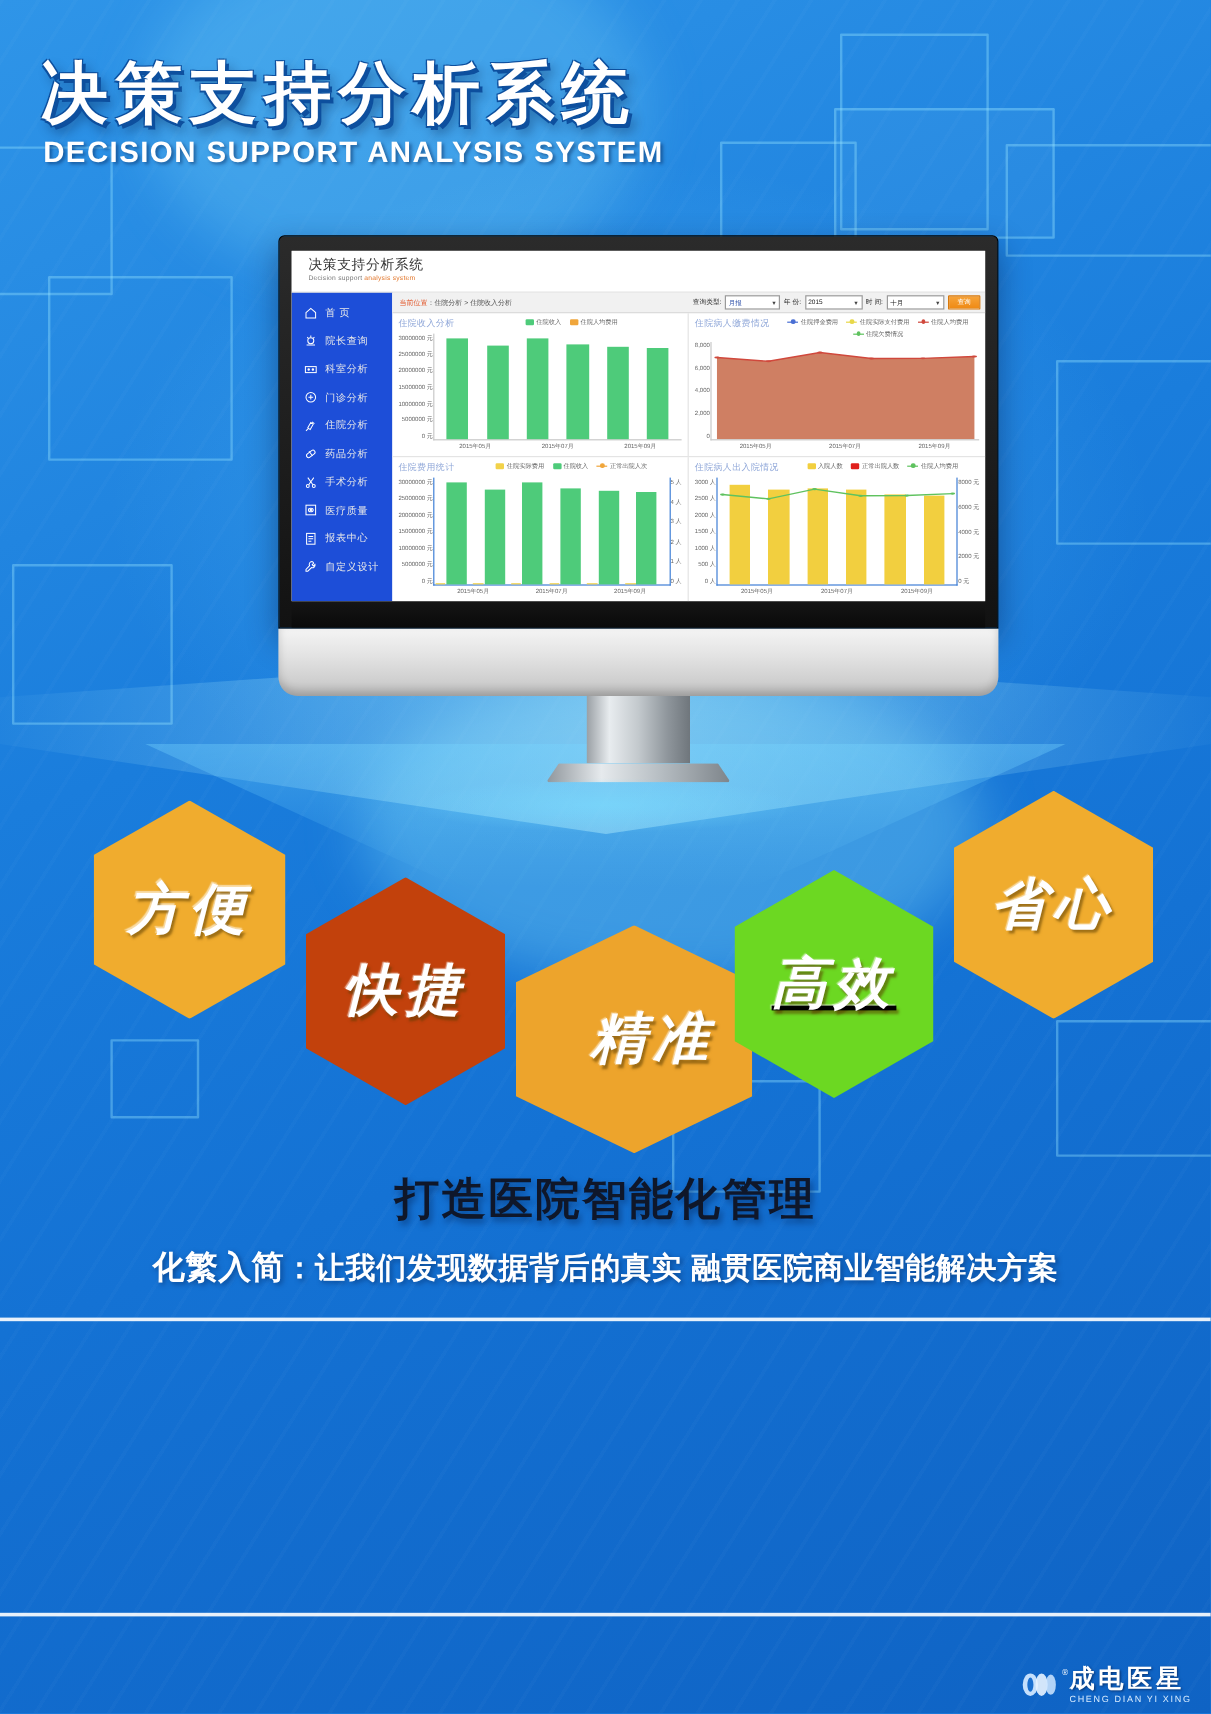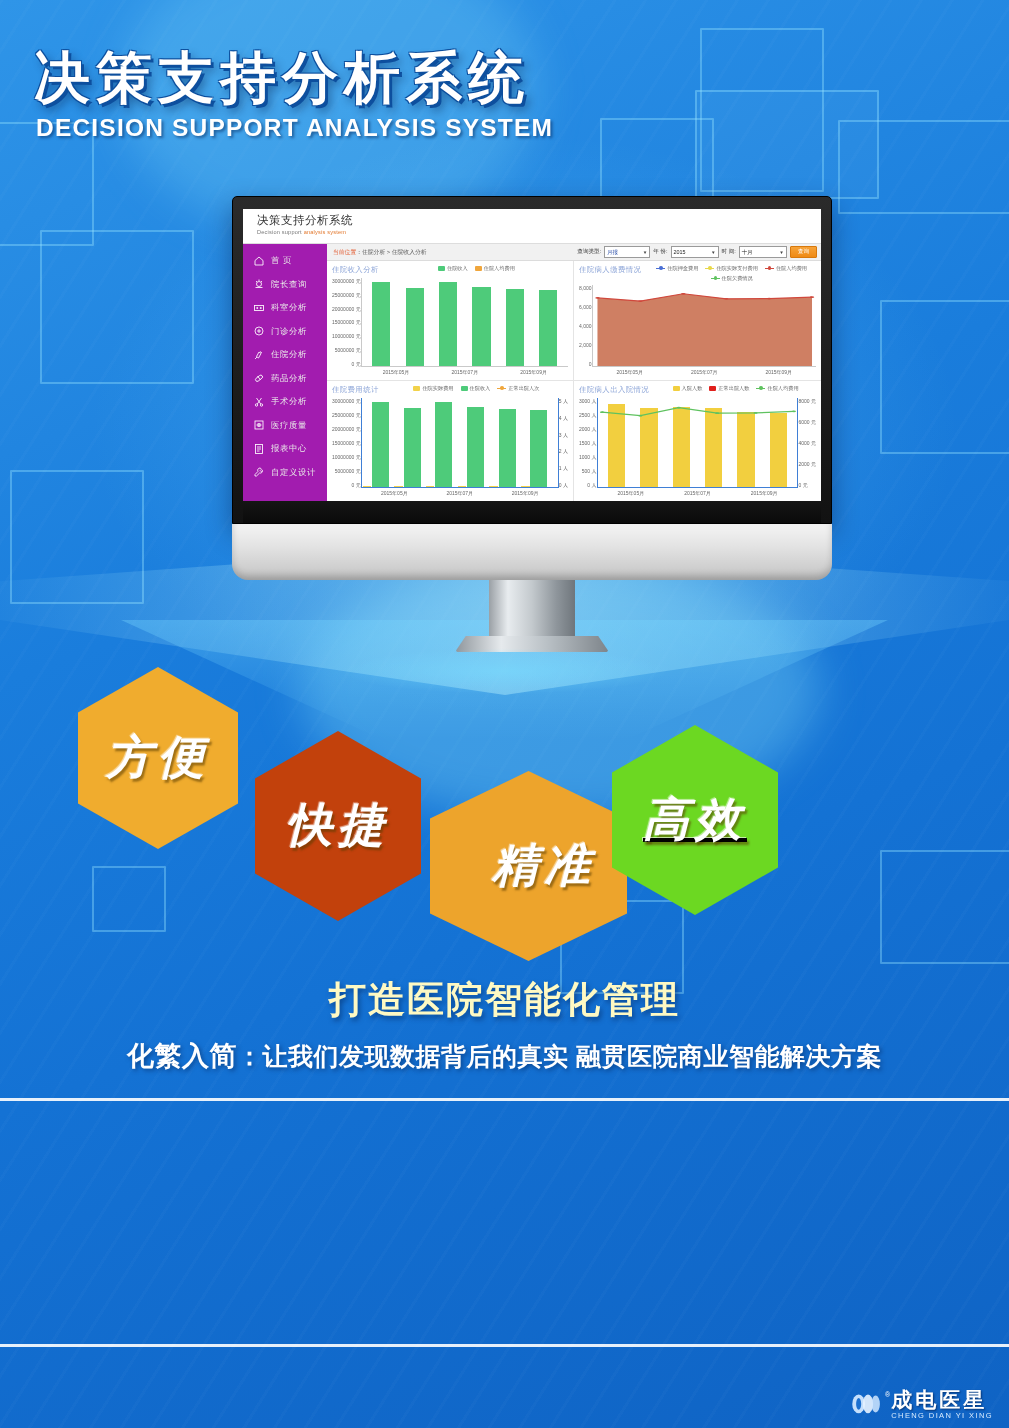--- a/index.html
+++ b/index.html
@@ -58,21 +58,21 @@
     width:330px;height:46px;border-radius:50%;
     background:radial-gradient(ellipse at center, rgba(120,220,255,.55), rgba(120,220,255,0) 70%);}
 
   
   .app{display:flex;flex-direction:column;height:100%;font-size:7px;}
   .app-top{height:30px;background:#fff;border-bottom:1px solid #ddd;padding:4px 0 0 14px;}
   .app-top .t1{font-size:11.5px;color:#333;letter-spacing:.5px;}
   .app-top .t2{font-size:5.6px;color:#7a7a7a;letter-spacing:.2px;margin-top:1px;}
   .app-top .t2 em{font-style:normal;color:#e2762a;}
   .app-body{flex:1;display:flex;min-height:0;}
-  .side{width:84px;background:#a21caf;padding-top:5px;flex:none;}
+  .side{width:84px;background:#1d4ed8;padding-top:5px;flex:none;}
   .side-item{display:flex;align-items:center;gap:6px;height:23.5px;padding-left:10px;color:#e9e9e9;}
   .side-item svg{width:12px;height:12px;flex:none;}
   .side-item span{font-size:8.4px;letter-spacing:.6px;white-space:nowrap;}
   .main{flex:1;background:#ffffff;display:flex;flex-direction:column;min-width:0;}
   .bar{height:16px;background:#f1f1f1;border-bottom:1px solid #dcdcdc;display:flex;align-items:center;
        padding:0 4px 0 6px;gap:4px;}
   .crumb{font-size:5.8px;color:#555;white-space:nowrap;}
   .crumb b{color:#e2562a;font-weight:normal;}
   .ctrls{margin-left:auto;display:flex;align-items:center;gap:3px;}
   .ctrls label{font-size:5.6px;color:#333;white-space:nowrap;}
@@ -114,21 +114,21 @@
   .hexwrap{position:absolute;left:0;top:655px;width:1009px;height:300px;}
   .hex{position:absolute;clip-path:polygon(50% 0,100% 25%,100% 75%,50% 100%,0 75%,0 25%);
        display:flex;align-items:center;justify-content:center;}
   .hex span{
     font-family:"Liberation Serif","DejaVu Serif",serif;font-weight:bold;color:#ffffff;
     font-style:italic;letter-spacing:6px;
     text-shadow:2px 3px 2px rgba(90,60,0,.55), -1px -1px 1px rgba(255,255,255,.6);
   }
 
   
-  .tag1{position:absolute;left:0;right:0;top:975px;text-align:center;color:#fef9c3;
+  .tag1{position:absolute;left:0;right:0;top:975px;text-align:center;color:#0f172a;
         font-size:37px;font-weight:bold;letter-spacing:2px;
         text-shadow:2px 3px 5px rgba(0,30,80,.5);}
   .tag2{position:absolute;left:0;right:0;top:1038px;text-align:center;color:#fff;
         font-size:25px;font-weight:bold;letter-spacing:.5px;
         text-shadow:2px 2px 4px rgba(0,30,80,.5);}
   .tag2 b{font-size:27px;}
 
   
   .rule{position:absolute;left:0;right:0;height:3px;background:rgba(255,255,255,.9);}
   .copy{position:absolute;left:36px;right:36px;top:1108px;color:#ffffff;
@@ -540,20 +540,23 @@
     </div>
     <div class="hex" style="left:255px;top:76px;width:166px;height:190px;background:#c2410c;">
       <span style="font-size:46px;">快捷</span>
     </div>
     <div class="hex" style="left:430px;top:116px;width:166px;height:190px;background:#eda42c;padding-left:31px;">
       <span style="font-size:46px;">精准</span>
     </div>
     <div class="hex" style="left:612px;top:70px;width:166px;height:190px;background:#6cd822;text-decoration:underline;">
       <span style="font-size:46px;">高效</span>
     </div>
+    <div class="hex" style="left:795px;top:4px;width:166px;height:190px;background:#f0ac2e;">
+      <span style="font-size:46px;">省心</span>
+    </div>
   </div>
 
   <div class="tag1">打造医院智能化管理</div>
   <div class="tag2"><b>化繁入简</b><span>：让我们发现数据背后的真实 融贯医院商业智能解决方案</span></div>
 
   <div class="rule" style="top:1098px;"></div>
   <div class="rule" style="top:1344px;"></div>
 
 
   <div class="logo">

